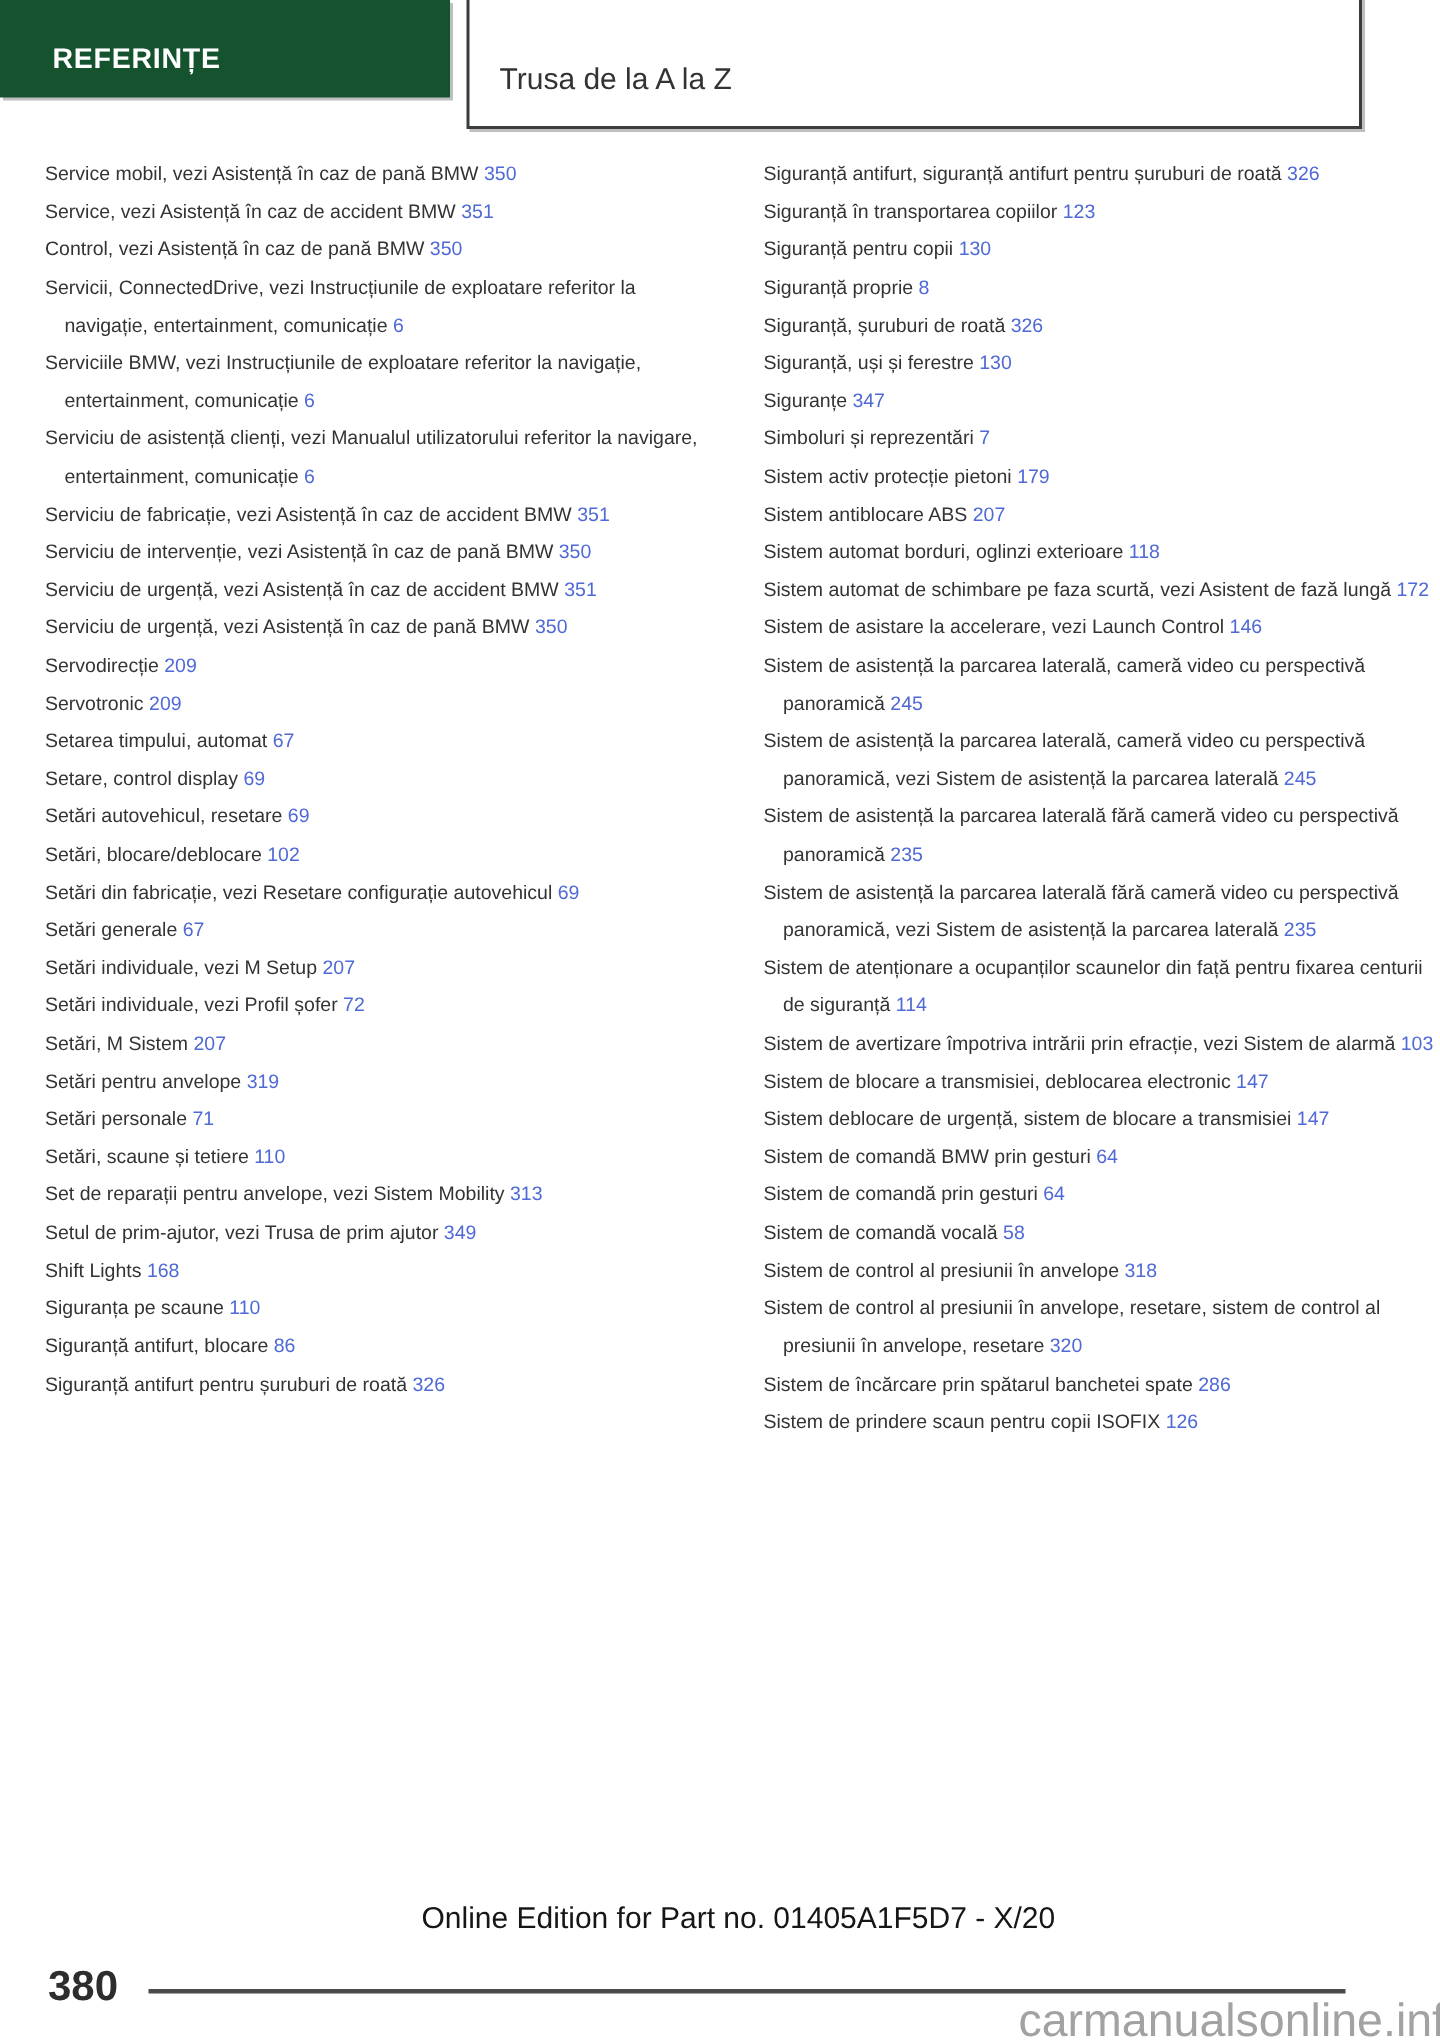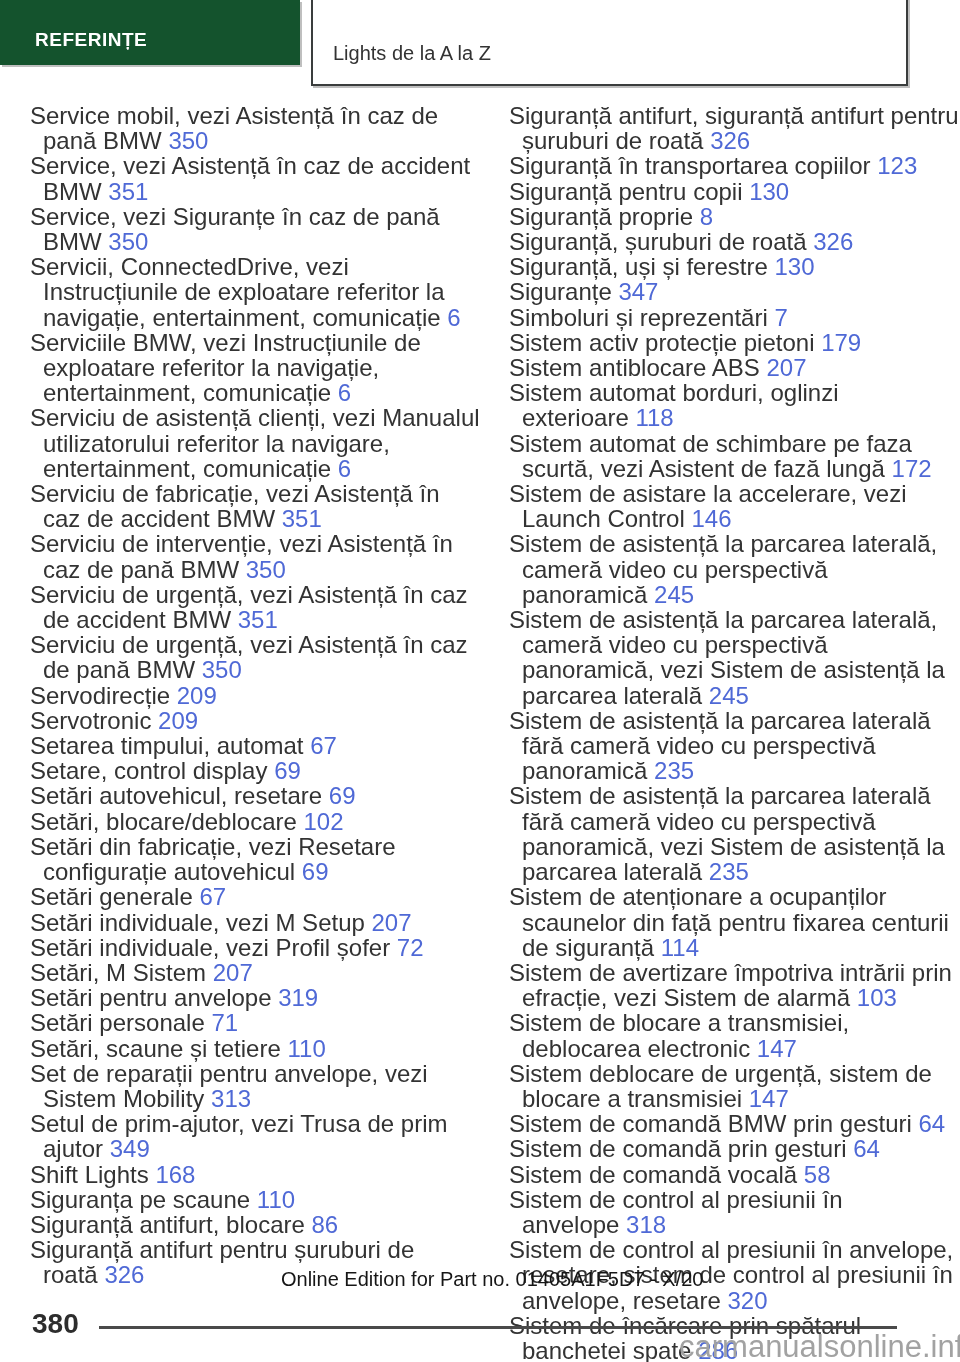--- a/index.html
+++ b/index.html
@@ -21,21 +21,21 @@
   .chapter-box{
     position:absolute;left:311px;top:-2px;width:593px;height:84px;
     background:#ffffff;border:2px solid #3a3d3d;display:flex;align-items:center;
     box-shadow:2px 2px 0 rgba(0,0,0,0.25);
   }
   .chapter-box span{
     margin-left:20px;font-size:20px;color:#333333;padding-top:22px;
   }
   
   .col{
-    position:absolute;top:103px;font-size:24px;line-height:25.2px;color:#333333;
+    position:absolute;top:103px;font-size:13px;line-height:25.2px;color:#333333;
   }
   .col-left{left:30px;width:452px;}
   .col-right{left:509px;width:450px;}
   .entry{padding-left:13px;text-indent:-13px;}
   .pageref{color:#4f69d6;text-decoration:none;cursor:pointer;}
   
   .pagenum{
     position:absolute;left:32px;top:1308px;font-size:28px;font-weight:bold;color:#2d2d2d;
   }
   .rule{
@@ -51,27 +51,27 @@
 </head>
 <body>
 
 <div>
 
   <div class="section-tab">
     <span>REFERINȚE</span>
   </div>
 
   <div class="chapter-box">
-    <span>Lights de la A la Z</span>
+    <span>Trusa de la A la Z</span>
   </div>
 
   <div class="col col-left" id="col-left">
       <div class="entry"><span>Service mobil, vezi Asistență în caz de pană BMW</span>&nbsp;<a class="pageref">350</a></div>
       <div class="entry"><span>Service, vezi Asistență în caz de accident BMW</span>&nbsp;<a class="pageref">351</a></div>
-      <div class="entry"><span>Service, vezi Siguranțe în caz de pană BMW</span>&nbsp;<a class="pageref">350</a></div>
+      <div class="entry"><span>Control, vezi Asistență în caz de pană BMW</span>&nbsp;<a class="pageref">350</a></div>
       <div class="entry"><span>Servicii, ConnectedDrive, vezi Instrucțiunile de exploatare referitor la navigație, entertainment, comunicație</span>&nbsp;<a class="pageref">6</a></div>
       <div class="entry"><span>Serviciile BMW, vezi Instrucțiunile de exploatare referitor la navigație, entertainment, comunicație</span>&nbsp;<a class="pageref">6</a></div>
       <div class="entry"><span>Serviciu de asistență clienți, vezi Manualul utilizatorului referitor la navigare, entertainment, comunicație</span>&nbsp;<a class="pageref">6</a></div>
       <div class="entry"><span>Serviciu de fabricație, vezi Asistență în caz de accident BMW</span>&nbsp;<a class="pageref">351</a></div>
       <div class="entry"><span>Serviciu de intervenție, vezi Asistență în caz de pană BMW</span>&nbsp;<a class="pageref">350</a></div>
       <div class="entry"><span>Serviciu de urgență, vezi Asistență în caz de accident BMW</span>&nbsp;<a class="pageref">351</a></div>
       <div class="entry"><span>Serviciu de urgență, vezi Asistență în caz de pană BMW</span>&nbsp;<a class="pageref">350</a></div>
       <div class="entry"><span>Servodirecție</span>&nbsp;<a class="pageref">209</a></div>
       <div class="entry"><span>Servotronic</span>&nbsp;<a class="pageref">209</a></div>
       <div class="entry"><span>Setarea timpului, automat</span>&nbsp;<a class="pageref">67</a></div>

